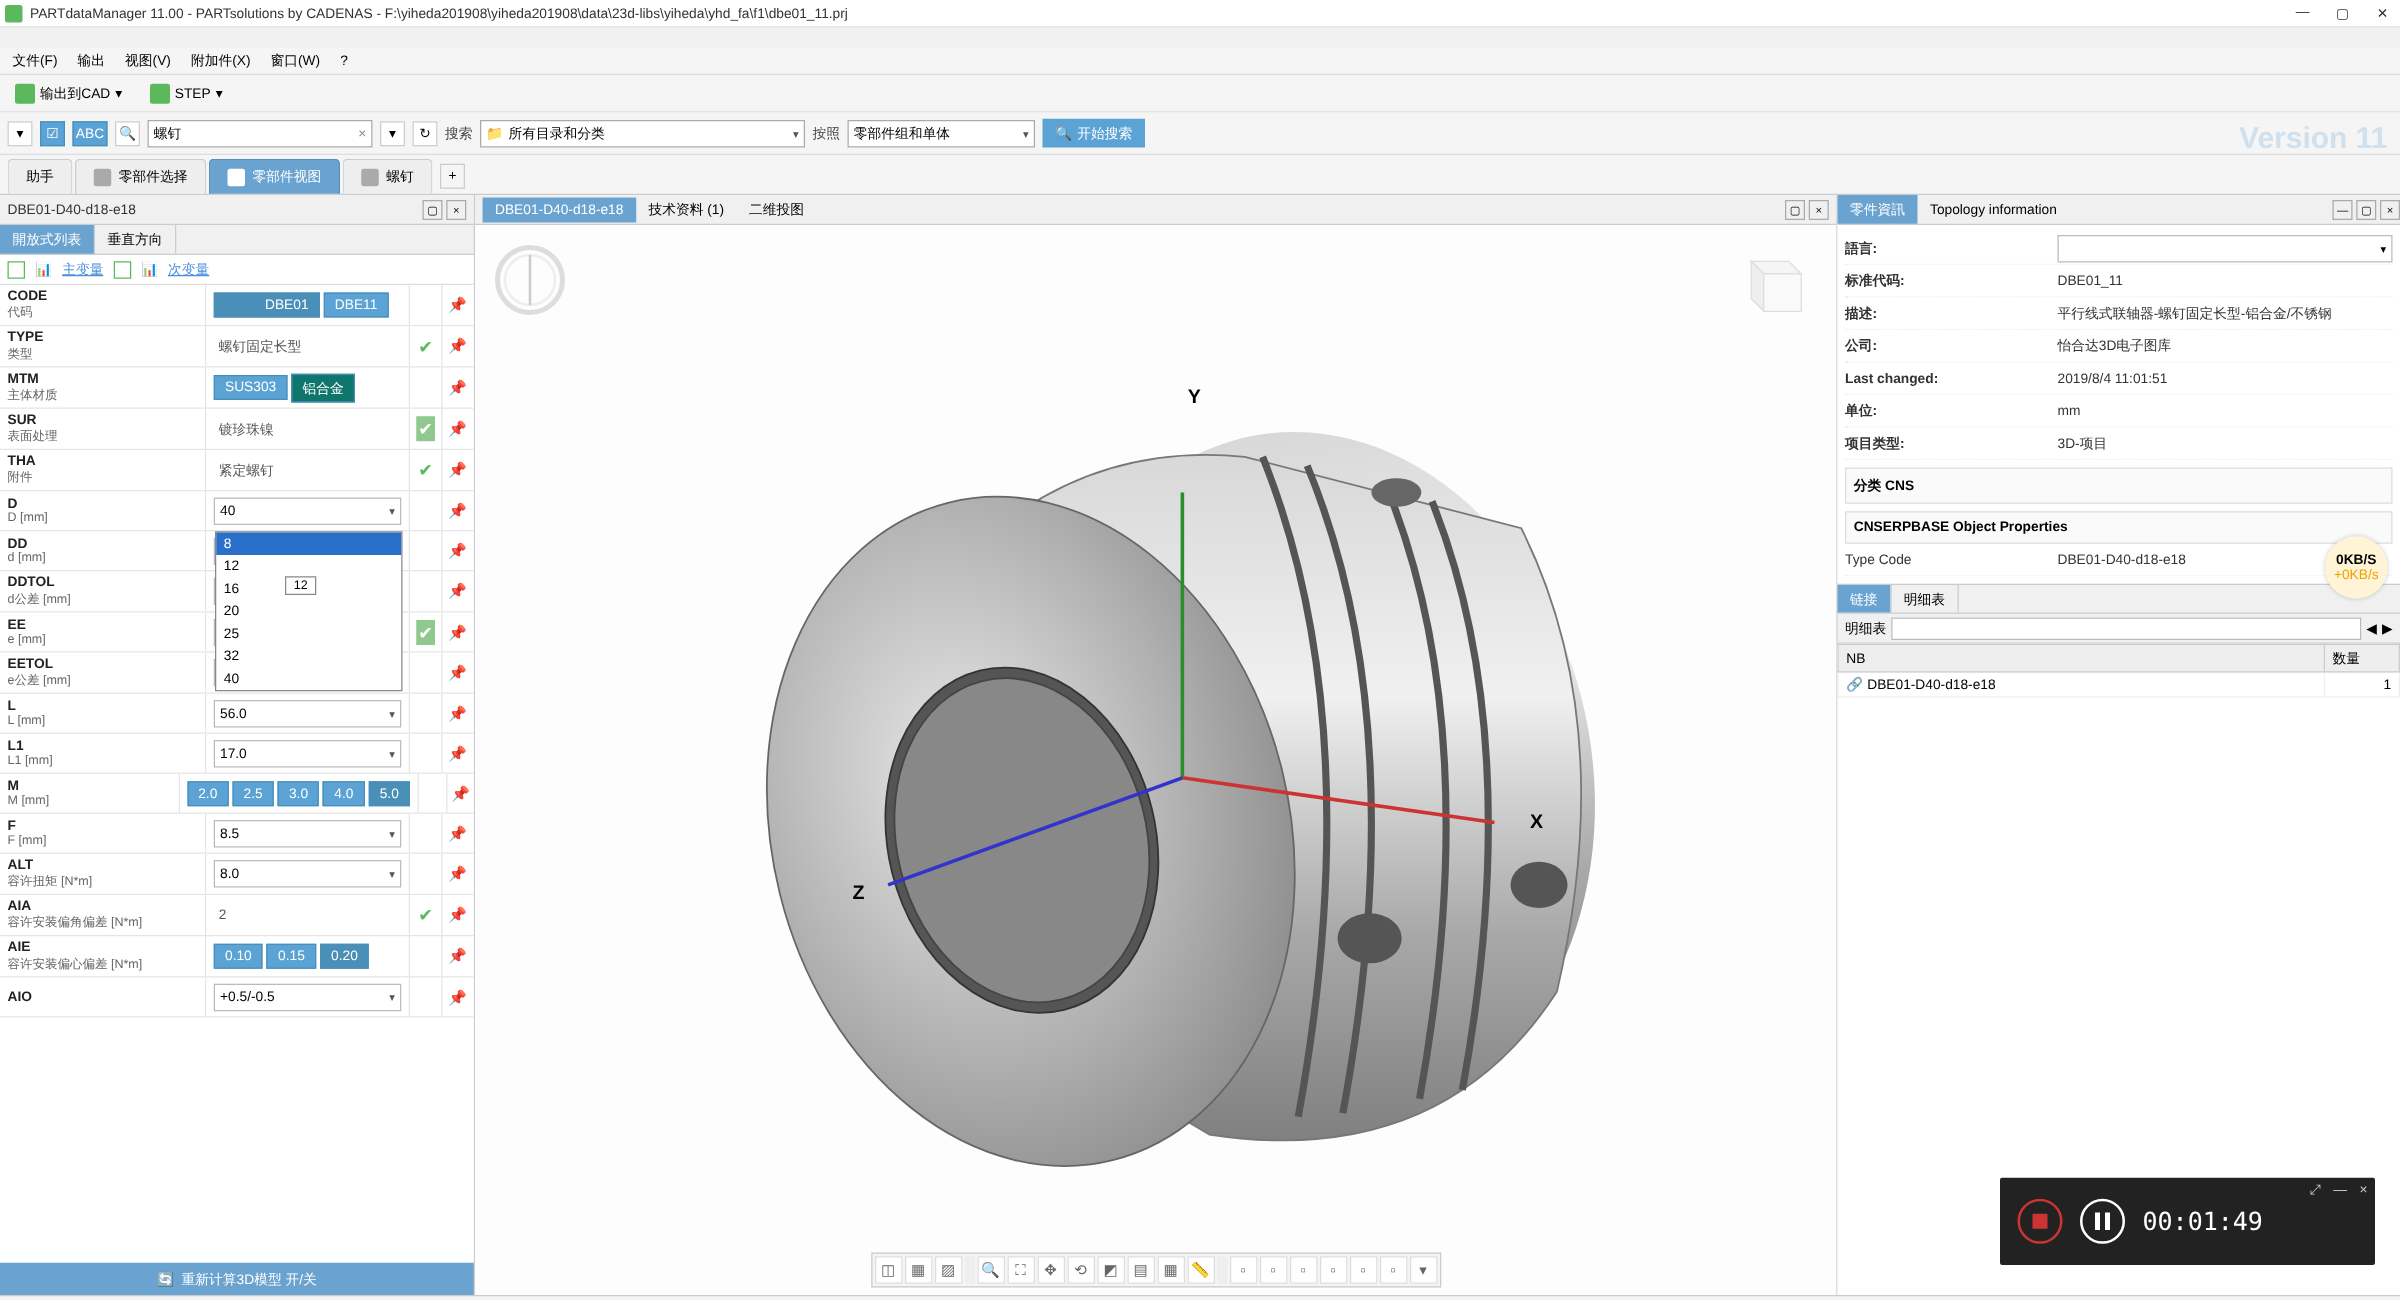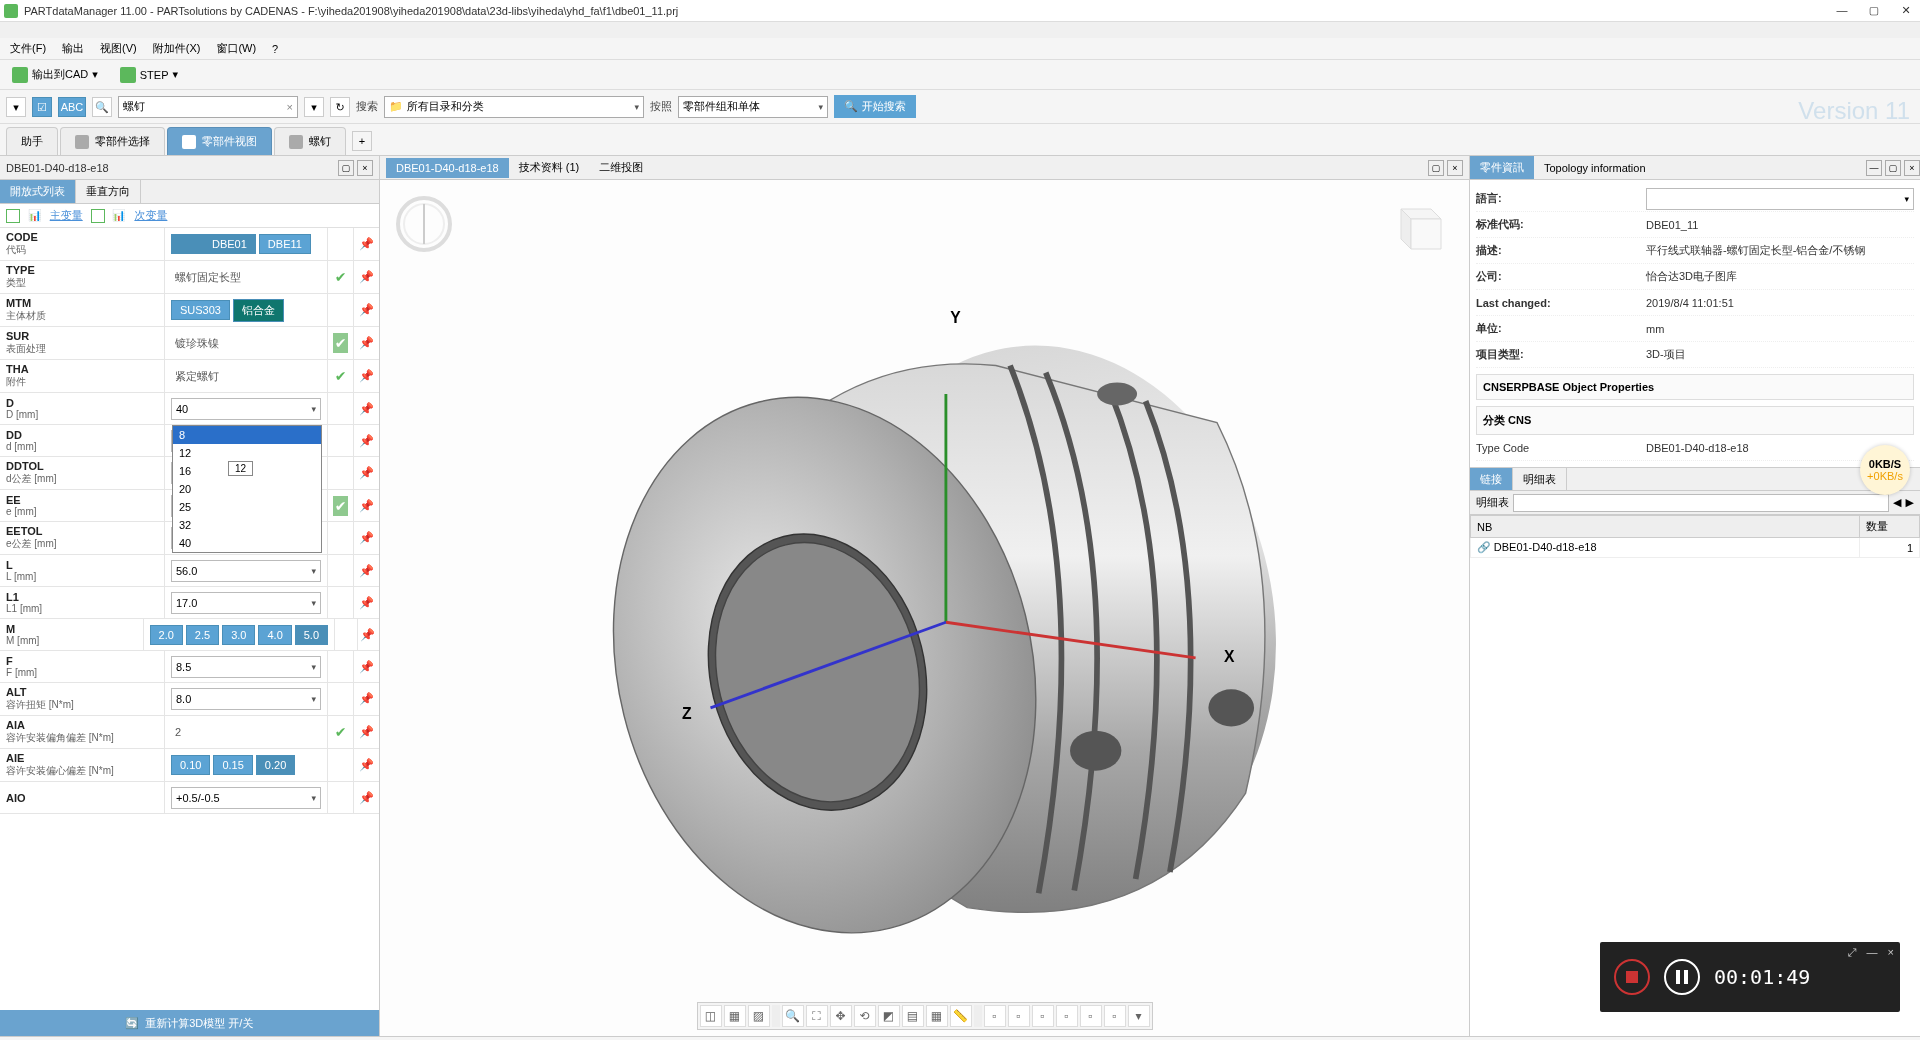--- a/index.html
+++ b/index.html
@@ -19,21 +19,21 @@
 .toolbar1 .tb-icon { width: 16px; height: 16px; background: #5cb85c; border-radius: 2px; }
 
 .toolbar2 { height: 34px; background: #f5f5f5; display: flex; align-items: center; padding: 0 6px; gap: 6px; border-bottom: 1px solid #ddd; position: relative; }
 .toolbar2 .small-btn { width: 20px; height: 20px; border: 1px solid #ccc; background: #fff; cursor: pointer; text-align: center; line-height: 18px; }
 .toolbar2 .search-box { border: 1px solid #aaa; height: 22px; width: 180px; padding: 0 4px; display: flex; align-items: center; background: #fff; }
 .toolbar2 .search-box input { flex: 1; border: none; outline: none; font-size: 11px; }
 .toolbar2 .combo { border: 1px solid #aaa; height: 22px; padding: 0 4px; background: #fff; display: flex; align-items: center; }
 .toolbar2 .combo .arrow { margin-left: auto; font-size: 9px; color: #555; }
 .toolbar2 .label { color: #444; }
 .toolbar2 .start-btn { background: #5ba3d4; color: #fff; padding: 4px 10px; border: none; cursor: pointer; display: flex; align-items: center; gap: 4px; }
-.toolbar2 .version { position: absolute; right: 10px; bottom: -2px; font-size: 24px; color: #d0e0ec; font-weight: normal; }
+.toolbar2 .version { position: absolute; right: 10px; bottom: -2px; font-size: 24px; color: #d0e0ec; font-weight: bold; }
 
 .tab-strip { height: 32px; background: #f5f5f5; display: flex; align-items: flex-end; padding: 0 6px; gap: 2px; border-bottom: 1px solid #ccc; }
 .tab-strip .tab { padding: 6px 14px; border: 1px solid #ccc; border-bottom: none; background: #eee; border-radius: 4px 4px 0 0; cursor: pointer; display: flex; align-items: center; gap: 6px; }
 .tab-strip .tab.active { background: #6aa3cf; color: #fff; border-color: #5a8fb8; }
 .tab-strip .tab .tab-icon { width: 14px; height: 14px; background: #aaa; border-radius: 2px; }
 .tab-strip .add-tab { width: 20px; height: 20px; border: 1px solid #ccc; text-align: center; line-height: 18px; cursor: pointer; margin-bottom: 4px; margin-left: 4px; }
 
 .main-area { display: flex; height: calc(100vh - 160px); }
 
 .left-panel { width: 380px; display: flex; flex-direction: column; border-right: 1px solid #ccc; }
@@ -119,21 +119,21 @@
 .status-bar { height: 20px; background: #f5f5f5; border-top: 1px solid #ccc; display: flex; align-items: center; padding: 0 10px; gap: 30px; color: #555; text-align: center; }
 
 .rec-overlay { position: fixed; right: 20px; bottom: 28px; width: 300px; height: 70px; background: #222; display: flex; align-items: center; padding: 0 14px; gap: 14px; color: #fff; border-radius: 2px; }
 .rec-overlay .rec-title { position: absolute; top: 4px; right: 6px; display:flex; gap:10px; color:#ccc; font-size:12px;}
 .rec-overlay .rec-btn { width: 36px; height: 36px; border: 2px solid #c33; border-radius: 50%; display: flex; align-items: center; justify-content: center; cursor: pointer; }
 .rec-overlay .rec-btn.pause { border-color: #fff; }
 .rec-overlay .rec-stop { width: 12px; height: 12px; background: #c33; }
 .rec-overlay .rec-pause { width: 12px; height: 14px; border-left: 4px solid #fff; border-right: 4px solid #fff; }
 .rec-overlay .rec-time { font-size: 20px; font-family: monospace; }
 
-.speed-badge { position: fixed; right: 10px; top: 445px; width: 50px; height: 50px; background: #fff5d6; border-radius: 50%; display: flex; flex-direction: column; align-items: center; justify-content: center; font-size: 10px; box-shadow: 0 0 4px rgba(0,0,0,0.2); z-index: 200; }
+.speed-badge { position: fixed; right: 10px; top: 429px; width: 50px; height: 50px; background: #fff5d6; border-radius: 50%; display: flex; flex-direction: column; align-items: center; justify-content: center; font-size: 10px; box-shadow: 0 0 4px rgba(0,0,0,0.2); z-index: 200; }
 
 .compass { position: absolute; left: 14px; top: 14px; width: 60px; height: 60px; }
 
 </style>
 </head>
 <body>
 
 <div class="title-bar">
   <div class="app-icon"></div>
   <div class="title-text">PARTdataManager 11.00 - PARTsolutions by CADENAS - F:\yiheda201908\yiheda201908\data\23d-libs\yiheda\yhd_fa\f1\dbe01_11.prj</div>
@@ -664,22 +664,22 @@
           </div>
           <div class="info-row">
             <div class="k">单位:</div>
             <div class="v">mm</div>
           </div>
           <div class="info-row">
             <div class="k">项目类型:</div>
             <div class="v">3D-项目</div>
           </div>
         </div>
+      <div class="section-head">分类 CNS</div>
       <div class="section-head" style="font-weight:bold">CNSERPBASE Object Properties</div>
-      <div class="section-head">分类 CNS</div>
       <div class="info-row">
         <div class="k" style="font-weight:normal">Type Code</div>
         <div class="v">DBE01-D40-d18-e18</div>
       </div>
     </div>
 
     <div class="detail-tabs">
       <div class="d-tab" style="background:#6aa3cf;color:#fff">链接</div>
       <div class="d-tab">明细表</div>
     </div>

